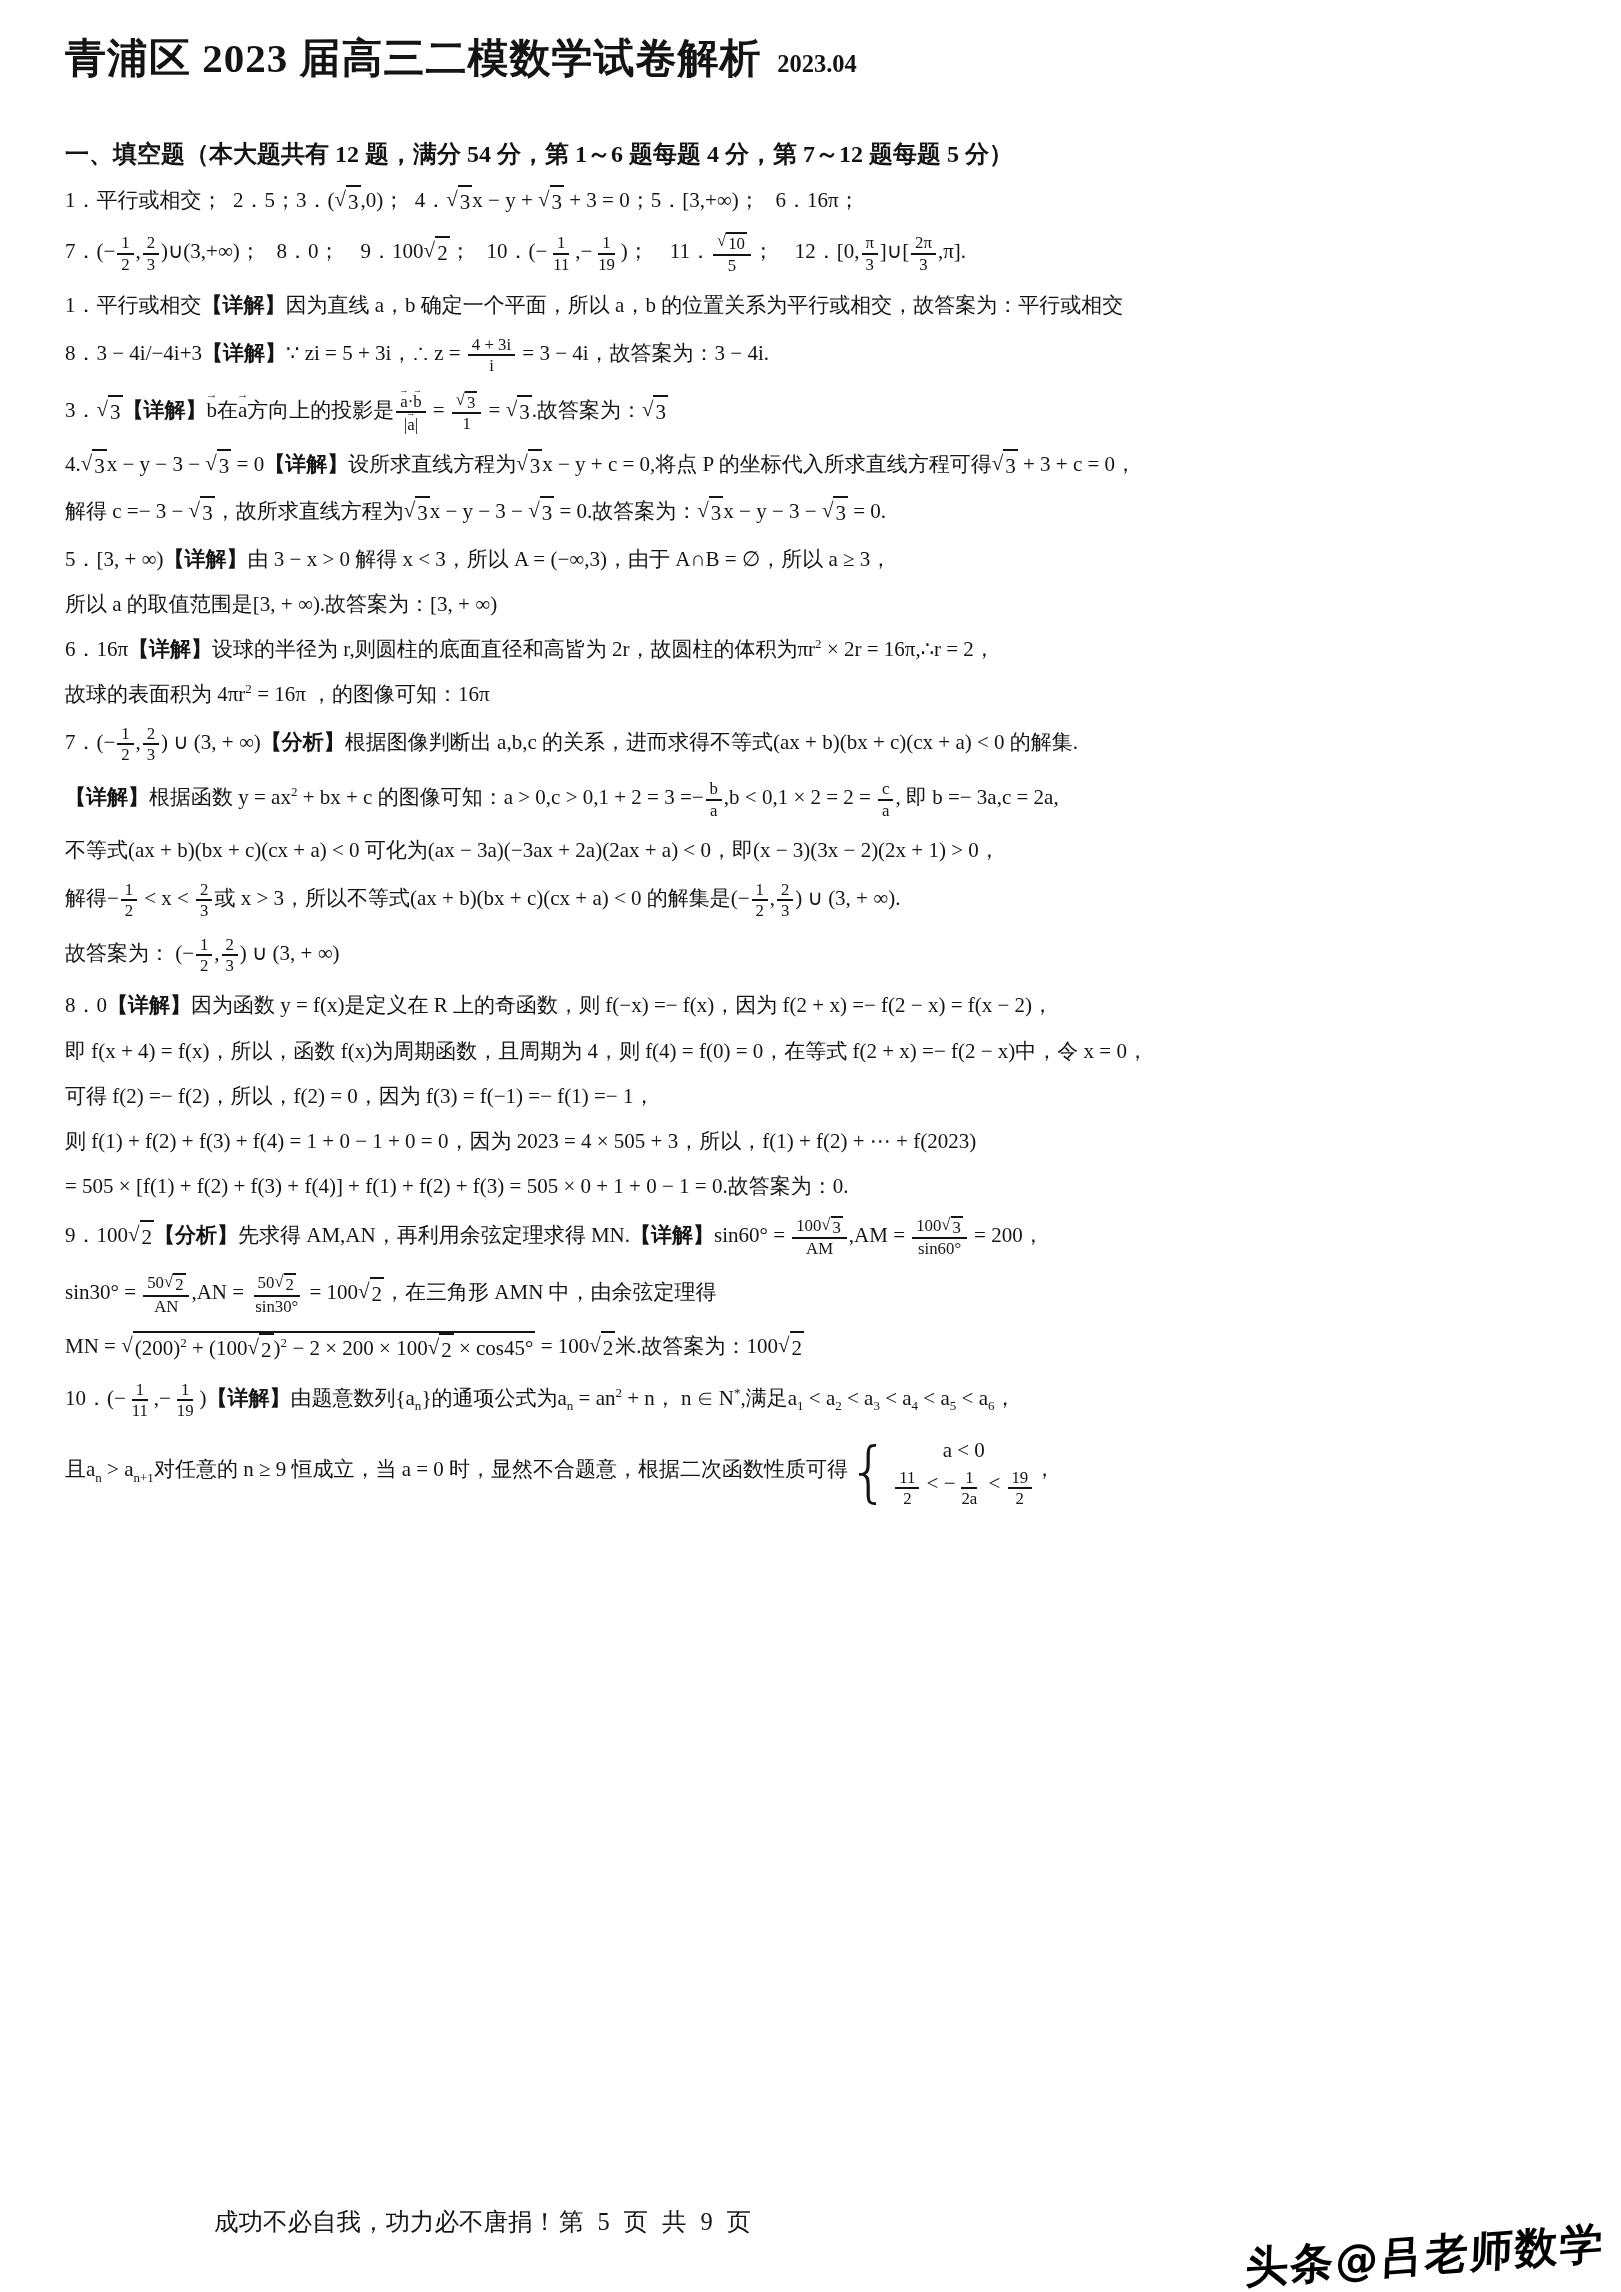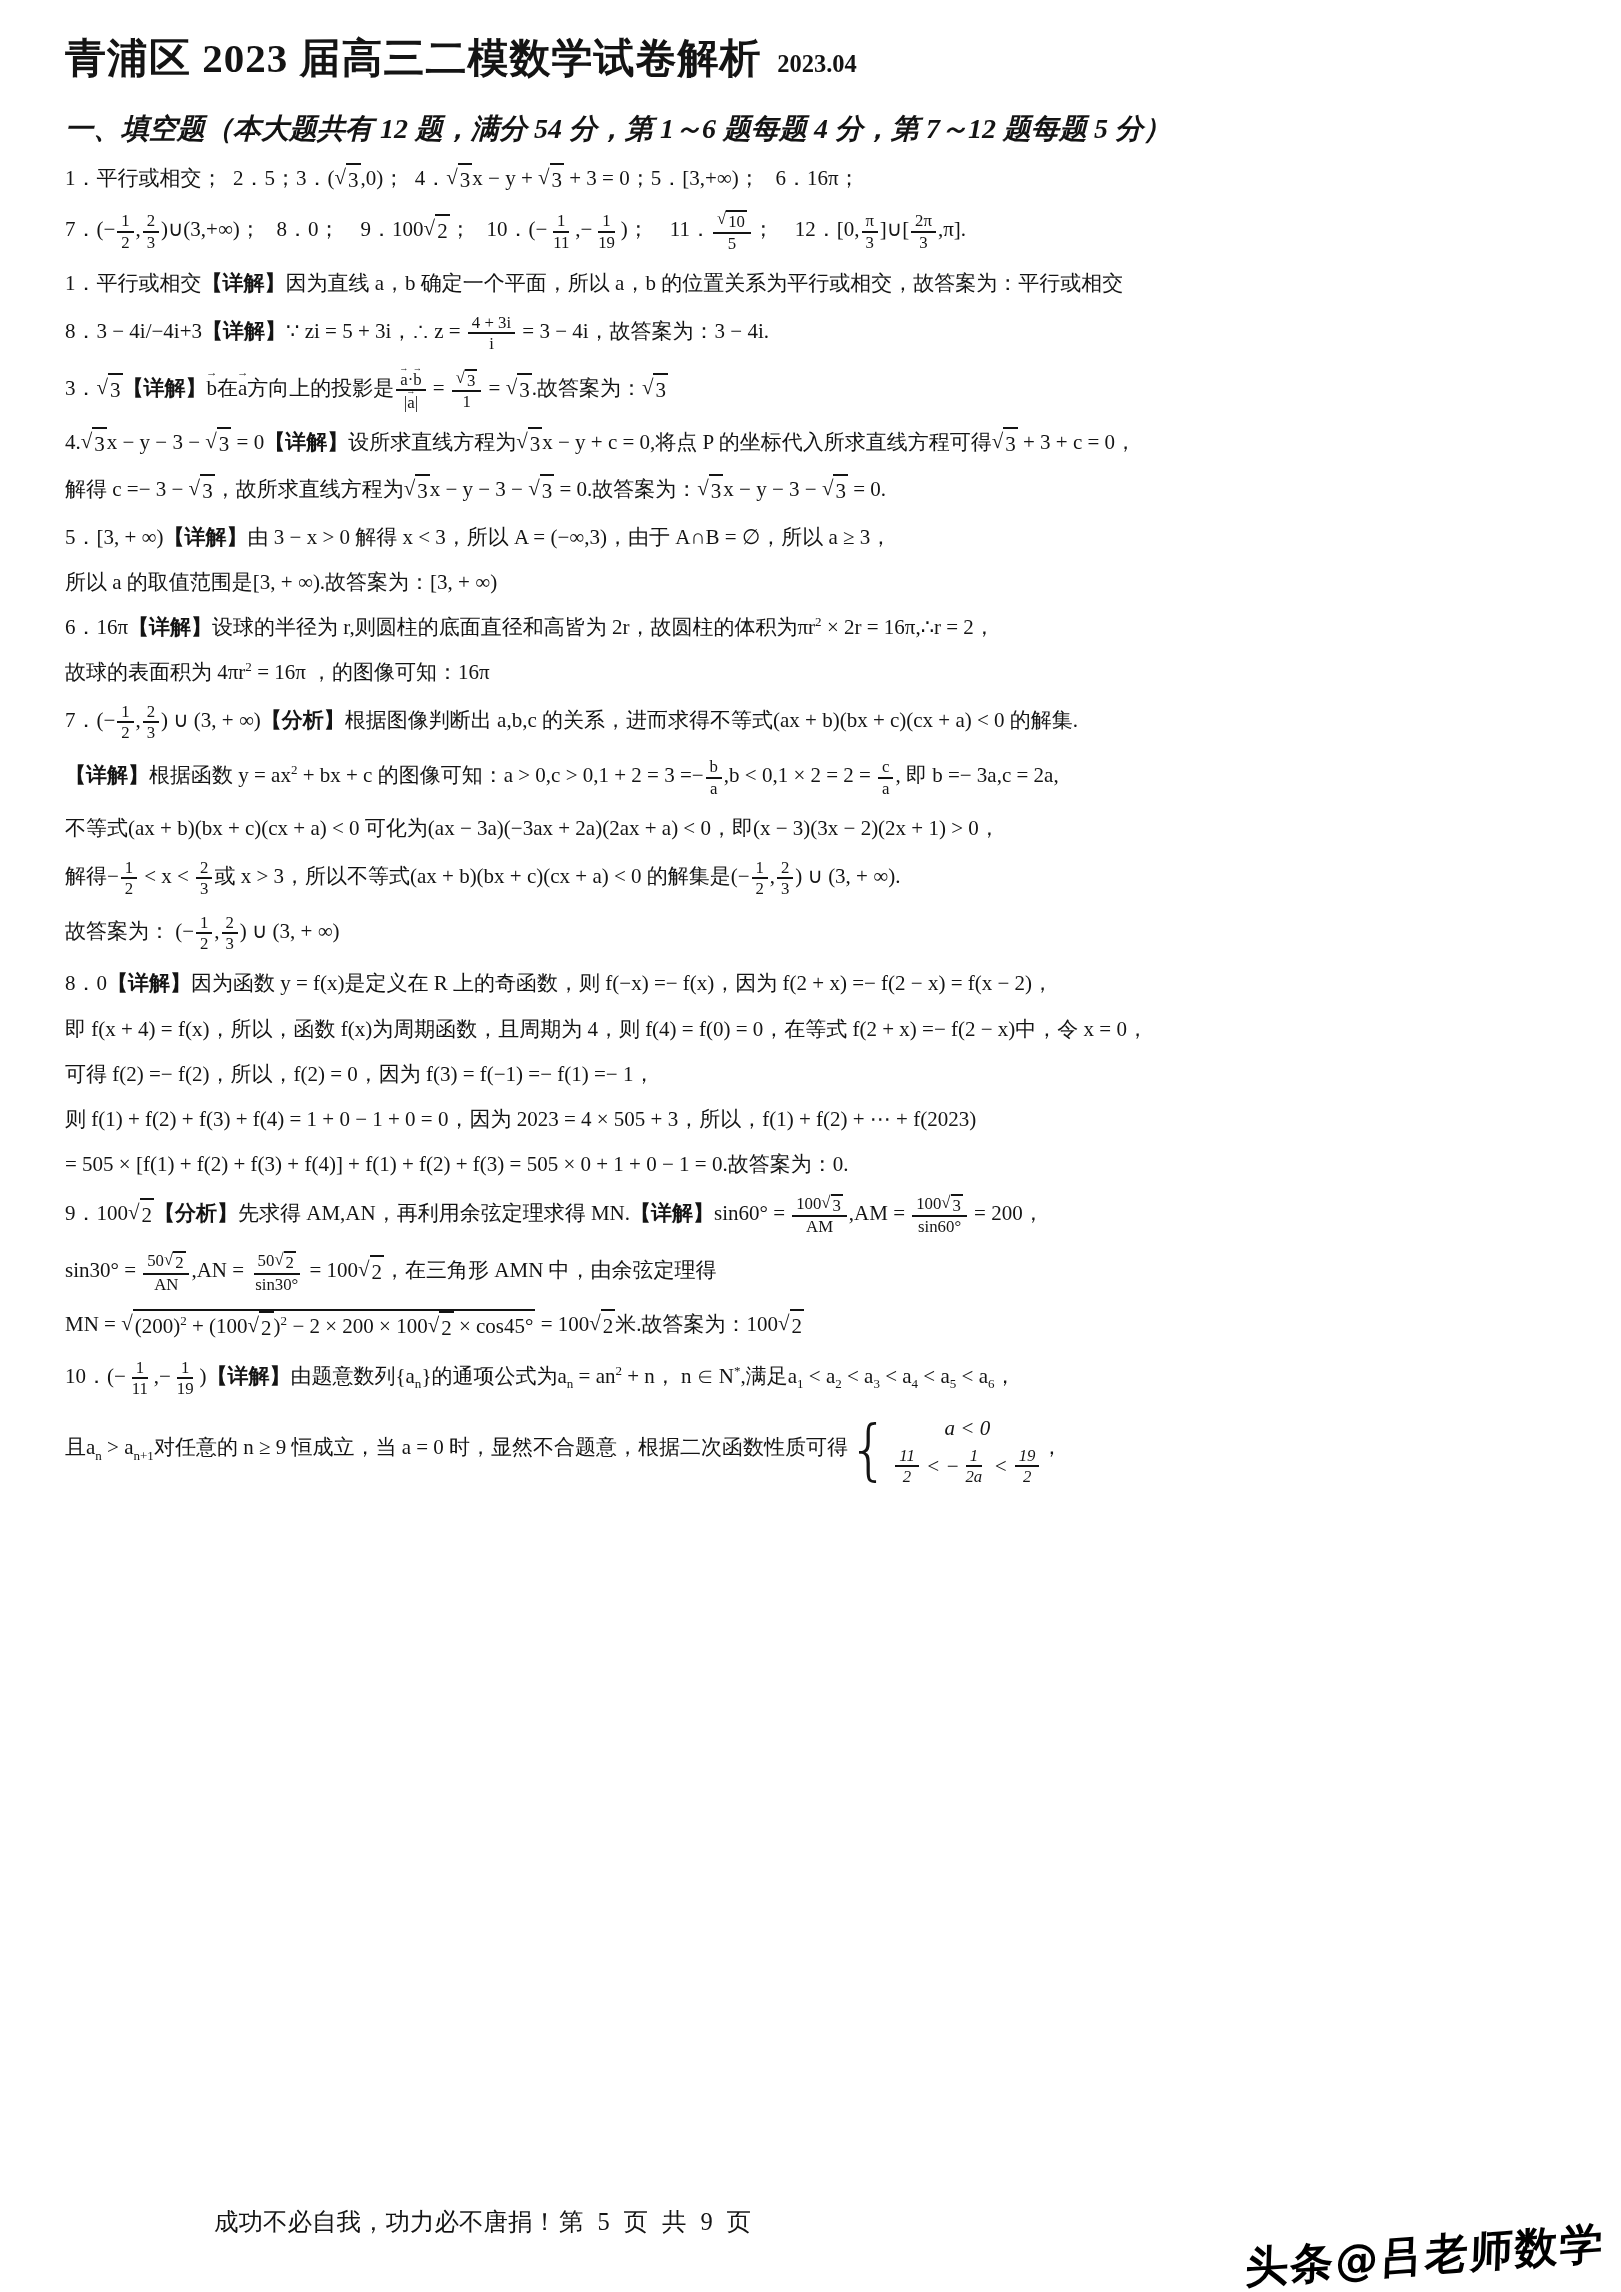--- a/index.html
+++ b/index.html
@@ -21,25 +21,24 @@
     letter-spacing:1px;
     white-space:nowrap;
   }
   .title-date{
     font-size:24.5px;
     font-weight:600;
     margin-left:15.7px;
     letter-spacing:0;
   }
   .section-heading{
-    margin-top:24px;
+    margin-top:52px;
     font-weight:bold;
-    font-size:28px;
+    font-size:24px;
     white-space:pre-wrap;
-    font-style:italic;
   }
   .lines{margin-top:7.8px;}
   .line{
     font-size:21px;
     line-height:1.45;
     margin:14.7px 0;
     white-space:pre-wrap;
   }
   .bld{font-weight:bold;}
   
@@ -72,21 +71,21 @@
   
   .cases{display:inline-flex;align-items:center;vertical-align:middle;}
   .brace{
     font-family:"DejaVu Sans",sans-serif;
     font-size:3.1em;
     font-weight:300;
     line-height:0.85;
     margin-right:3.9px;
   }
   .ccol{display:inline-flex;flex-direction:column;align-items:center;row-gap:2px;}
-  .cline{display:inline-flex;align-items:center;font-style:italic;}
+  .cline{display:inline-flex;align-items:flex-start;}
   sup{font-size:0.62em;}
   sub{font-size:0.62em;}
   
   .footer{
     position:absolute;
     left:0;
     bottom:55px;
     width:100%;
     font-size:24.5px;
   }

